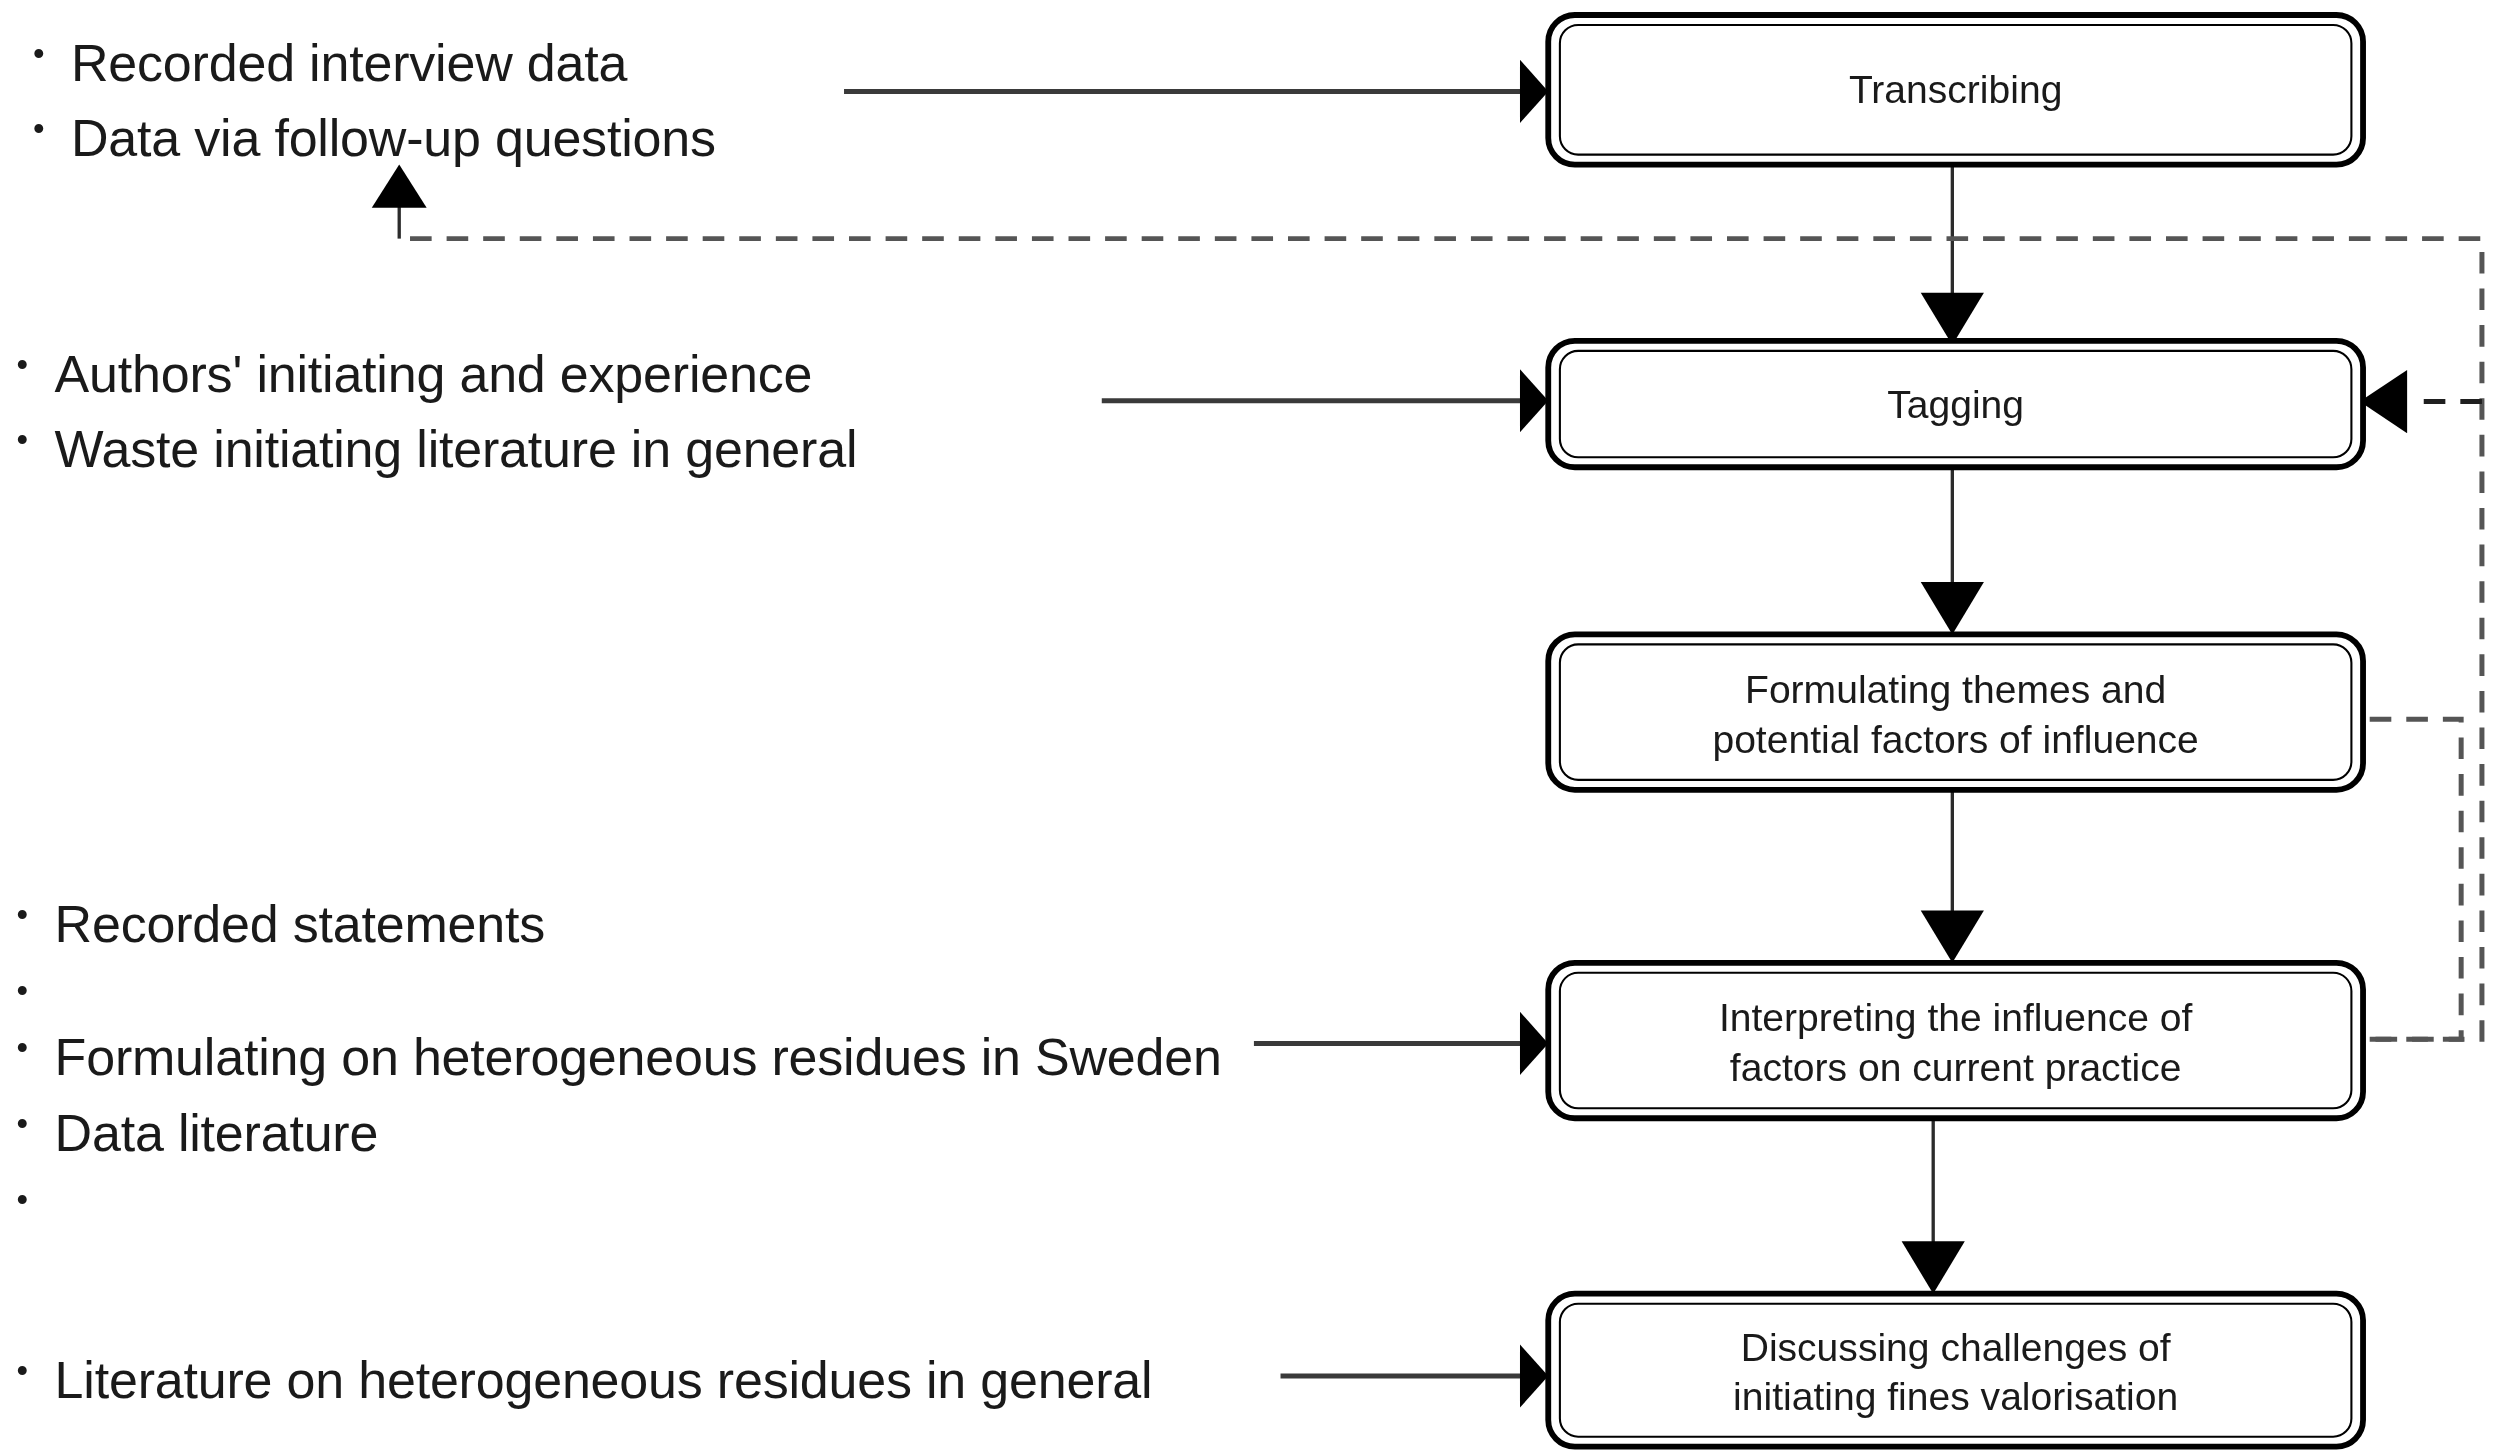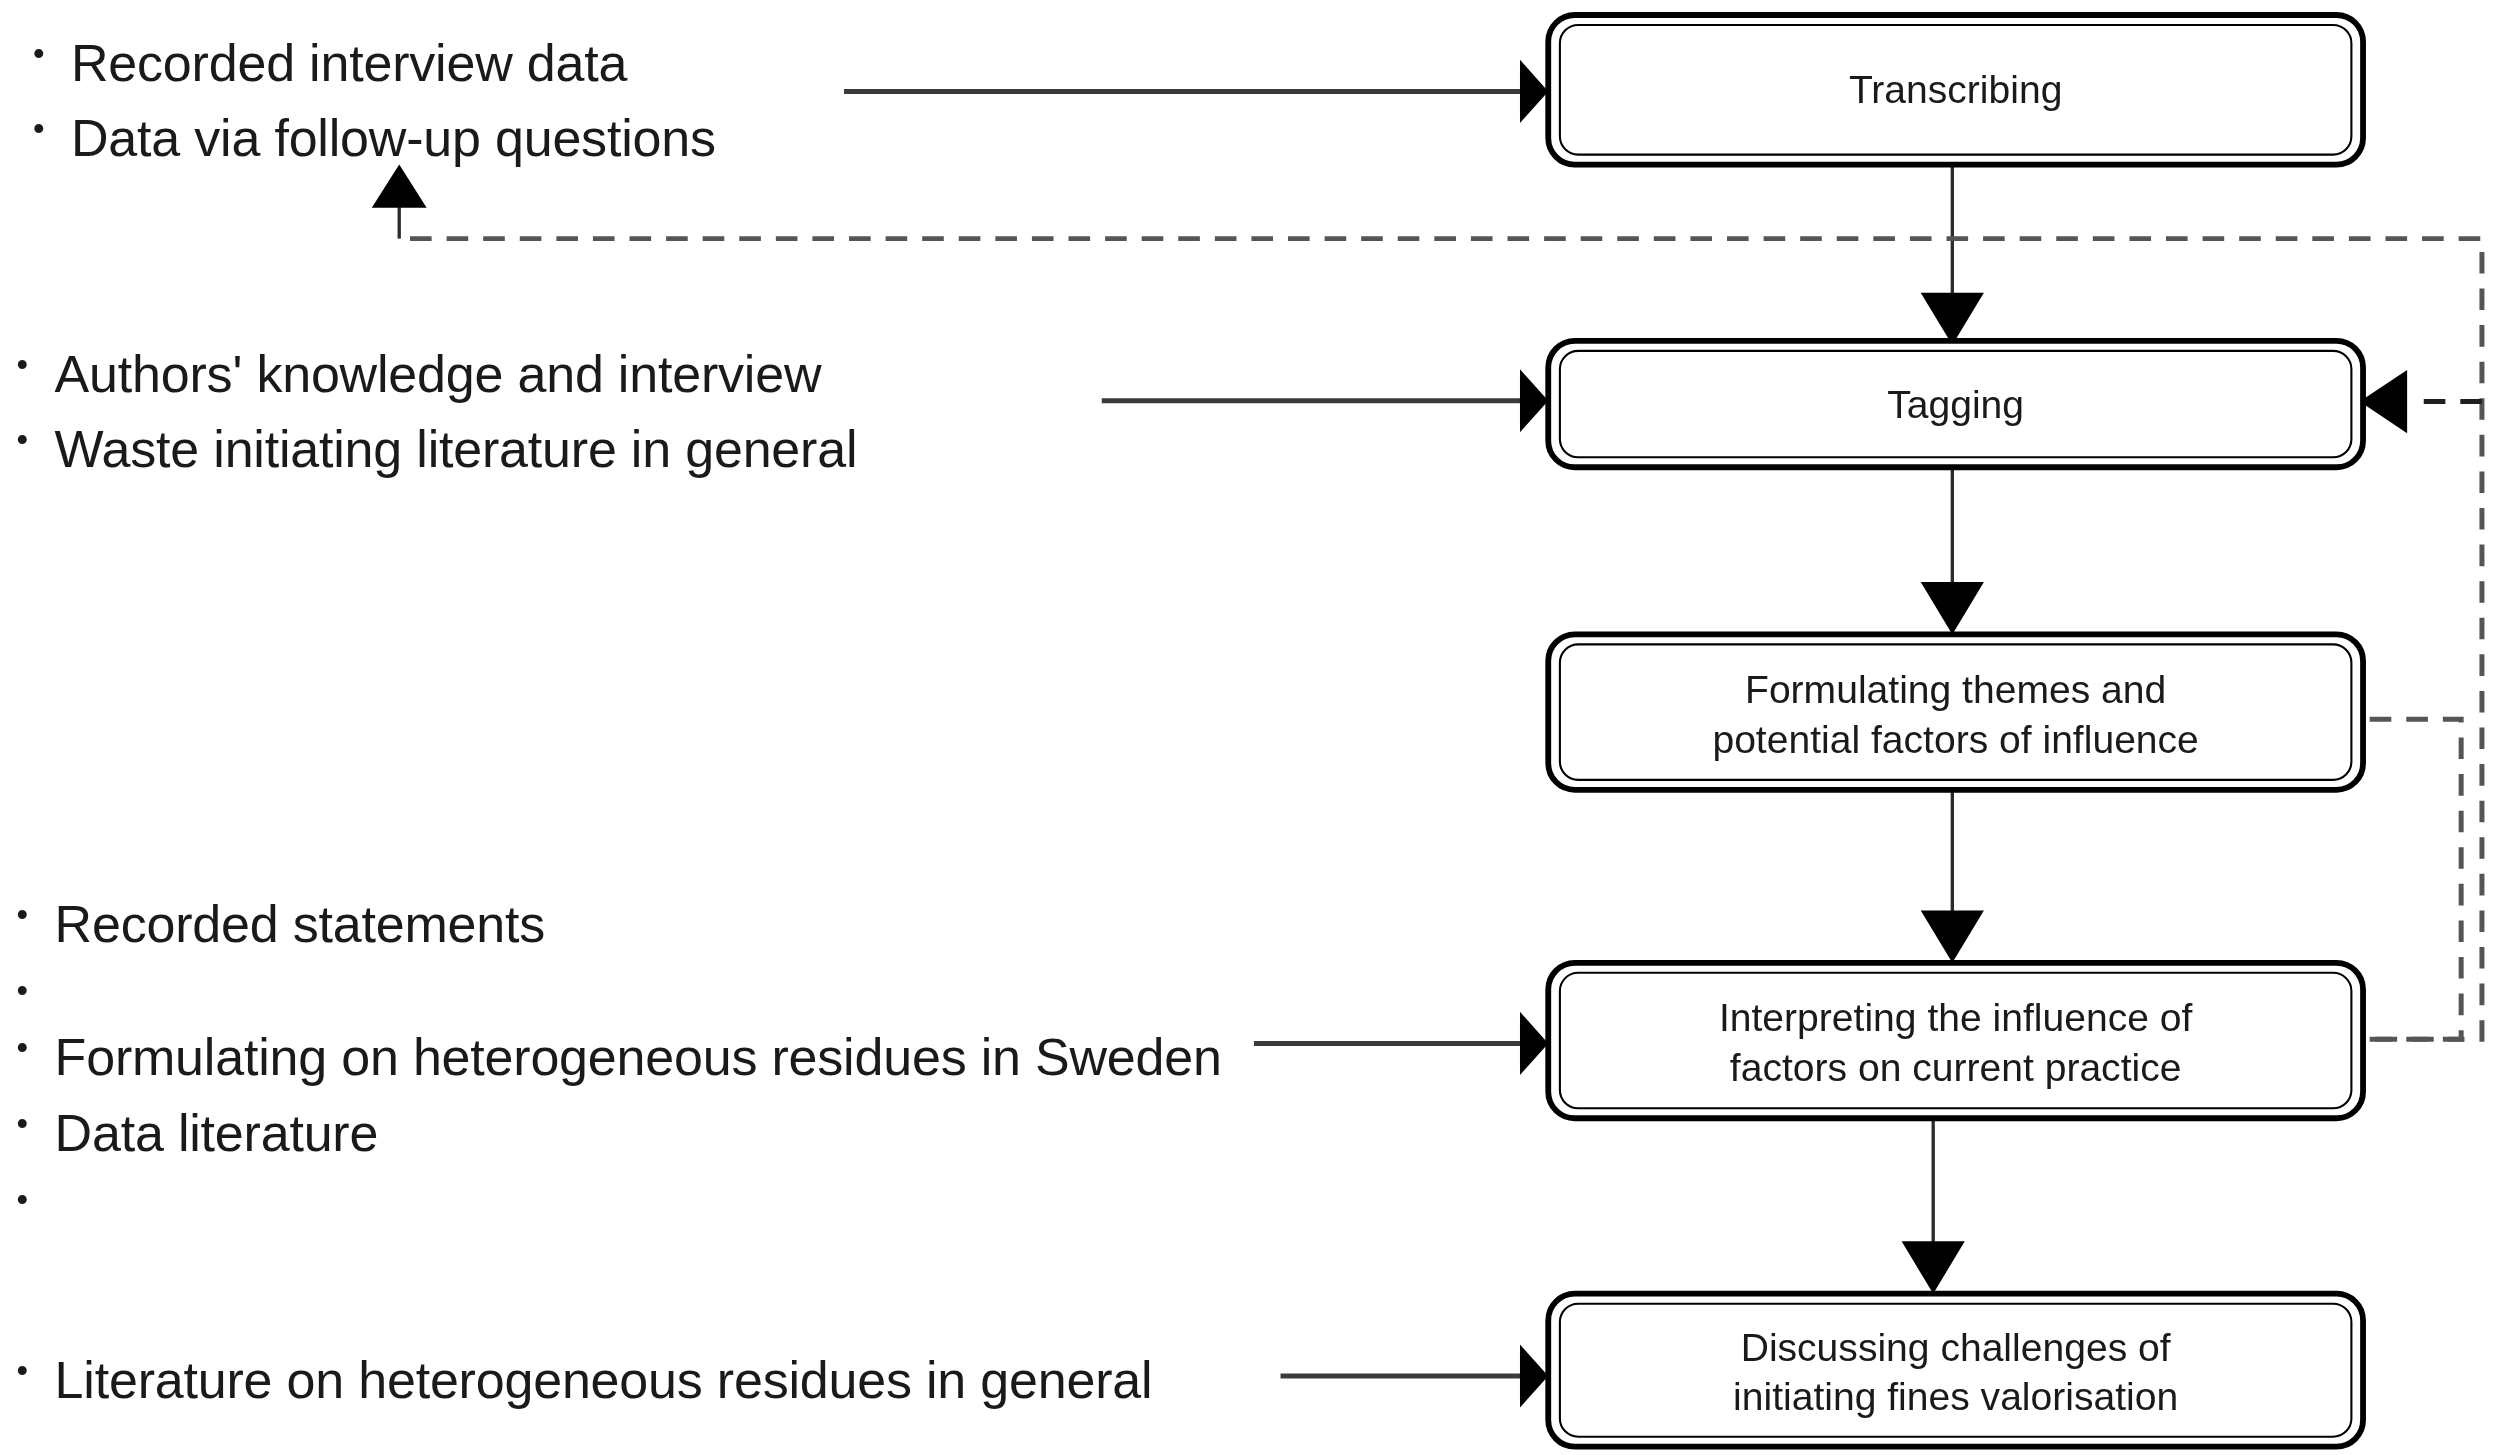--- a/index.html
+++ b/index.html
@@ -194,21 +194,21 @@
     </div>
     <div class="bullet-row" style="margin-top:23px;">
       <span class="bullet-dot">•</span>
       <span class="bullet-text">Data via follow-up questions</span>
     </div>
   </div>
 
   <div class="bullet-group" style="left:16.6px; top:348px;">
     <div class="bullet-row">
       <span class="bullet-dot">•</span>
-      <span class="bullet-text">Authors' knowledge and interview</span>
+      <span class="bullet-text">Authors' initiating and experience</span>
     </div>
     <div class="bullet-row" style="margin-top:23px;">
       <span class="bullet-dot">•</span>
       <span class="bullet-text">Waste initiating literature in general</span>
     </div>
   </div>
 
   <div class="bullet-group" style="left:16.6px; top:898px;">
     <div class="bullet-row">
       <span class="bullet-dot">•</span>

